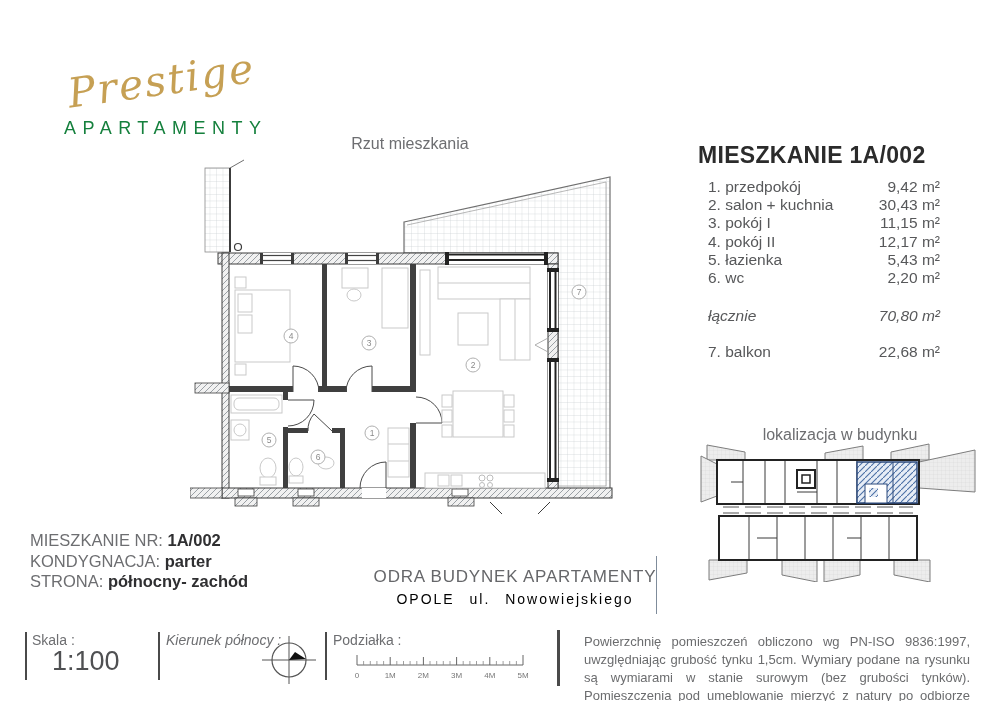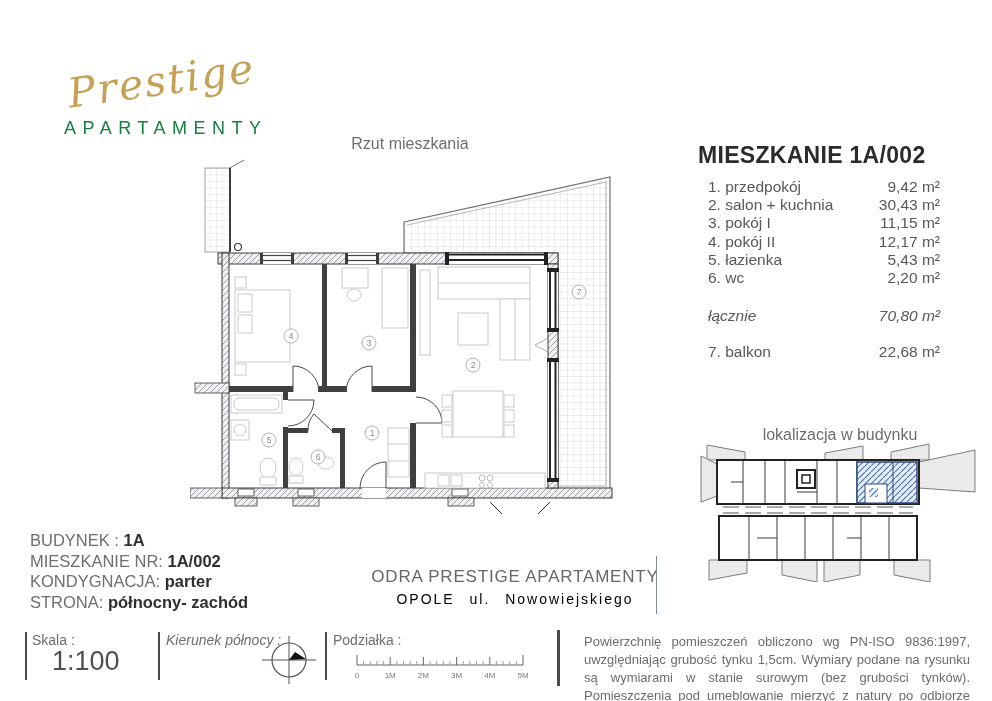--- a/index.html
+++ b/index.html
@@ -321,28 +321,27 @@
 
   <g>
     <rect x="160" y="20" width="60" height="41" fill="url(#bhatch)" stroke="#2c4a7c" stroke-width="1.5"></rect>
     <line x1="196" y1="20" x2="196" y2="61" stroke="#2c4a7c" stroke-width="1"></line>
     <rect x="168" y="42" width="22" height="19" fill="#fff" stroke="#2c4a7c" stroke-width="1"></rect>
     <rect x="172" y="46" width="9" height="9" fill="url(#bhatch)"></rect>
   </g>
 </svg>
 
 <div class="abs" style="left:30px;top:530px;">
-  <div class="det-row"><span>BUDYNEK : </span><b>1A</b></div>
   <div class="det-row"><span>MIESZKANIE NR: </span><b>1A/002</b></div>
   <div class="det-row"><span>KONDYGNACJA: </span><b>parter</b></div>
   <div class="det-row"><span>STRONA: </span><b>północny- zachód</b></div>
 </div>
 
 <div class="abs" style="left:365px;top:567px;width:300px;">
-  <div class="company1">ODRA PRESTIGE APARTAMENTY</div>
+  <div class="company1">ODRA BUDYNEK APARTAMENTY</div>
   <div class="company2" style="margin-top:4px;">OPOLE ul. Nowowiejskiego</div>
 </div>
 <div class="abs" style="left:656px;top:556px;width:1.2px;height:58px;background:#7f8c9b;"></div>
 
 <div class="abs vline" style="left:25px;top:632px;height:48px;"></div>
 <div class="abs f-label" style="left:32px;top:632px;">Skala :</div>
 <div class="abs f-scale" style="left:52px;top:646px;">1:100</div>
 
 <div class="abs vline" style="left:158px;top:632px;height:48px;"></div>
 <div class="abs f-label" style="left:166px;top:632px;font-style:italic;">Kierunek północy :</div>

